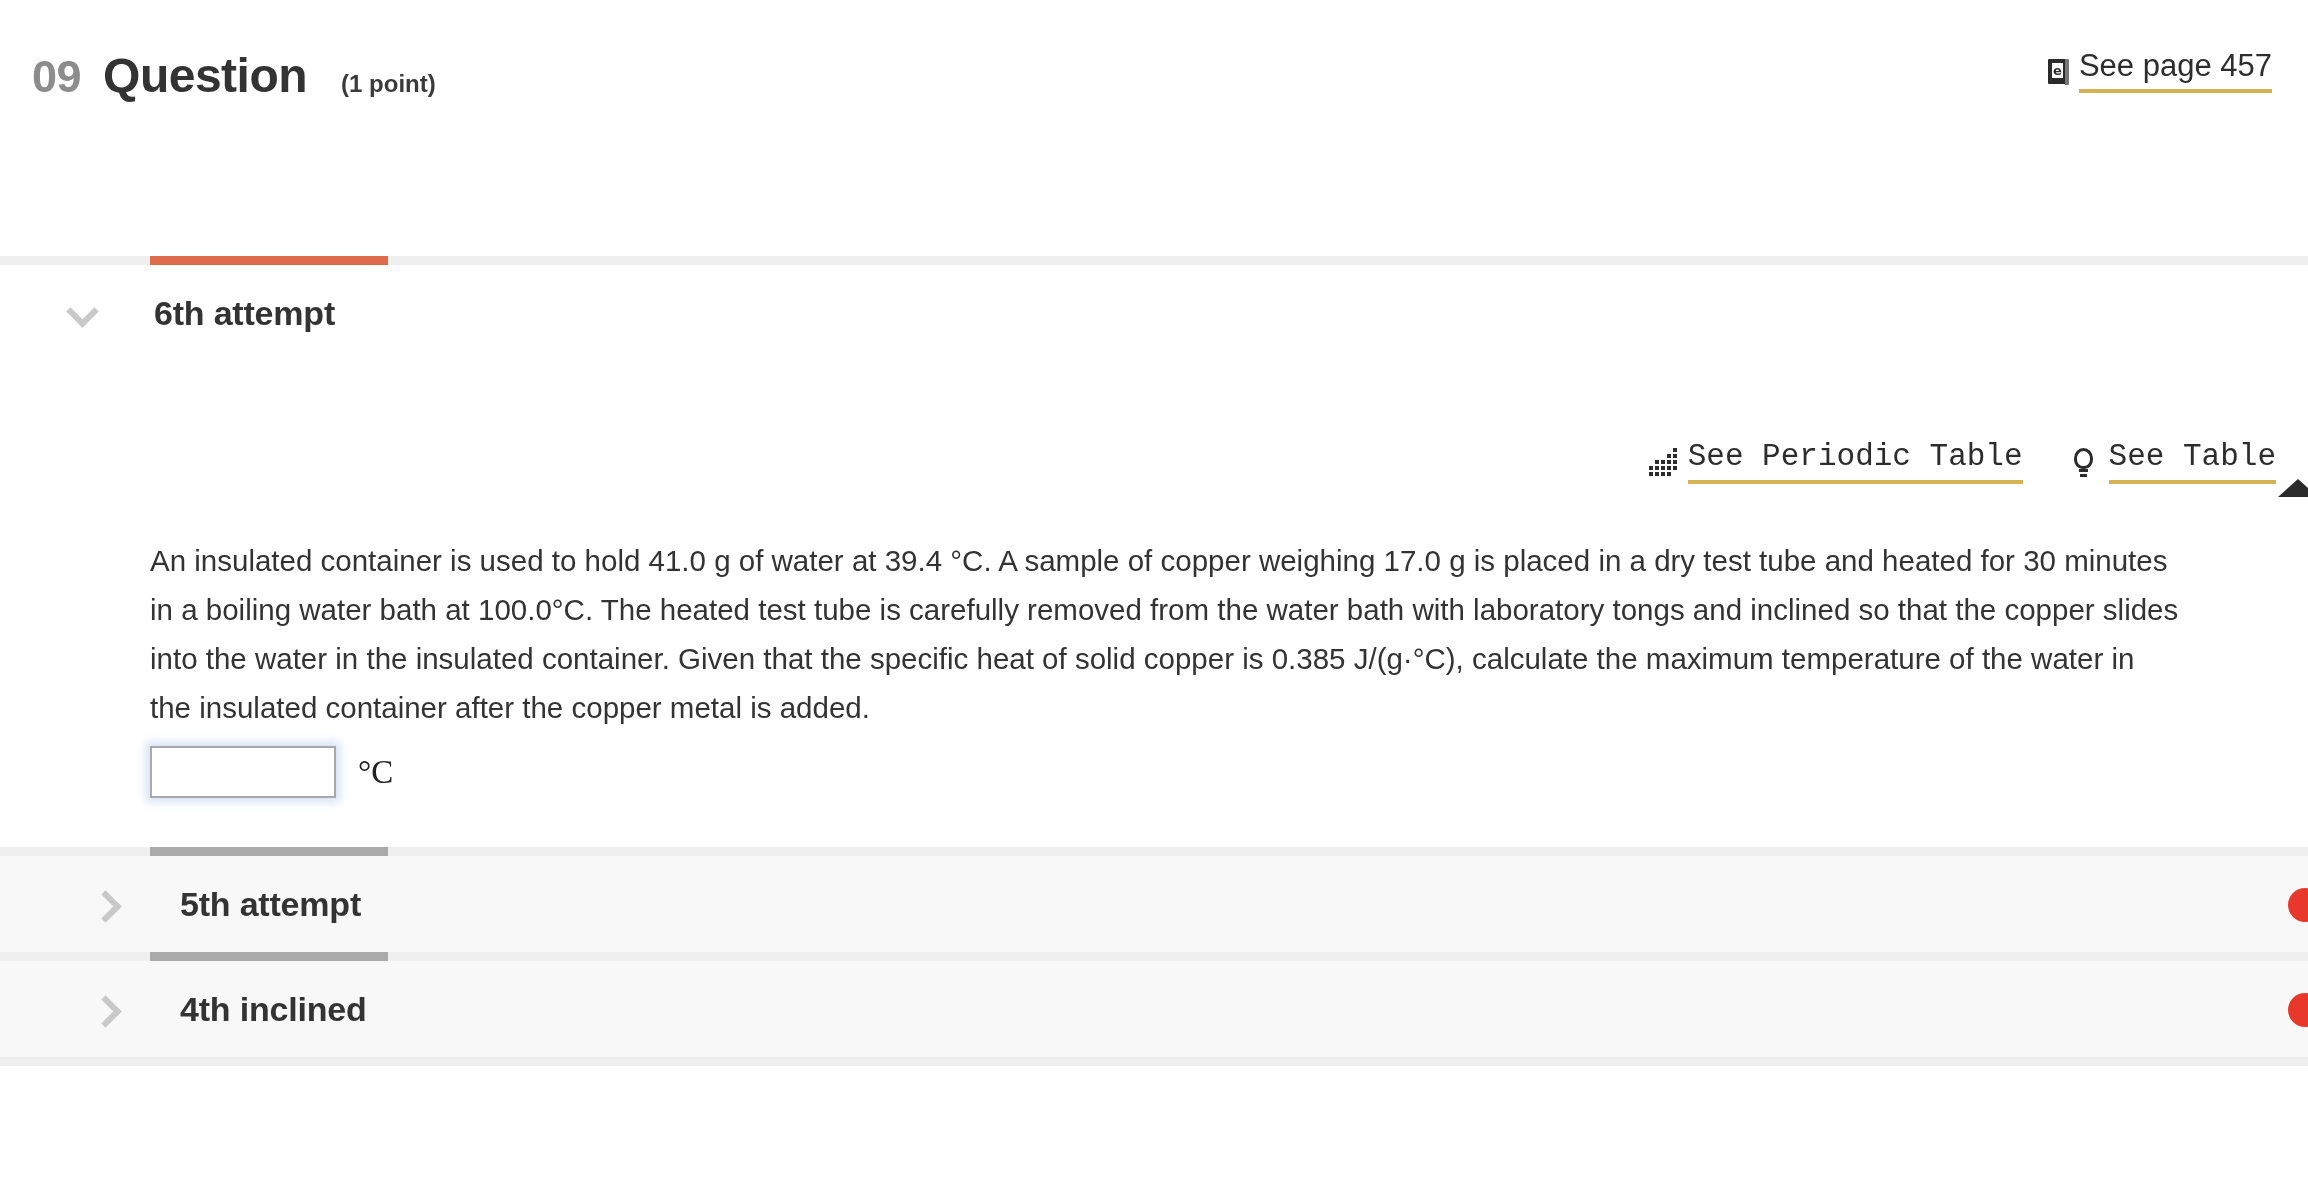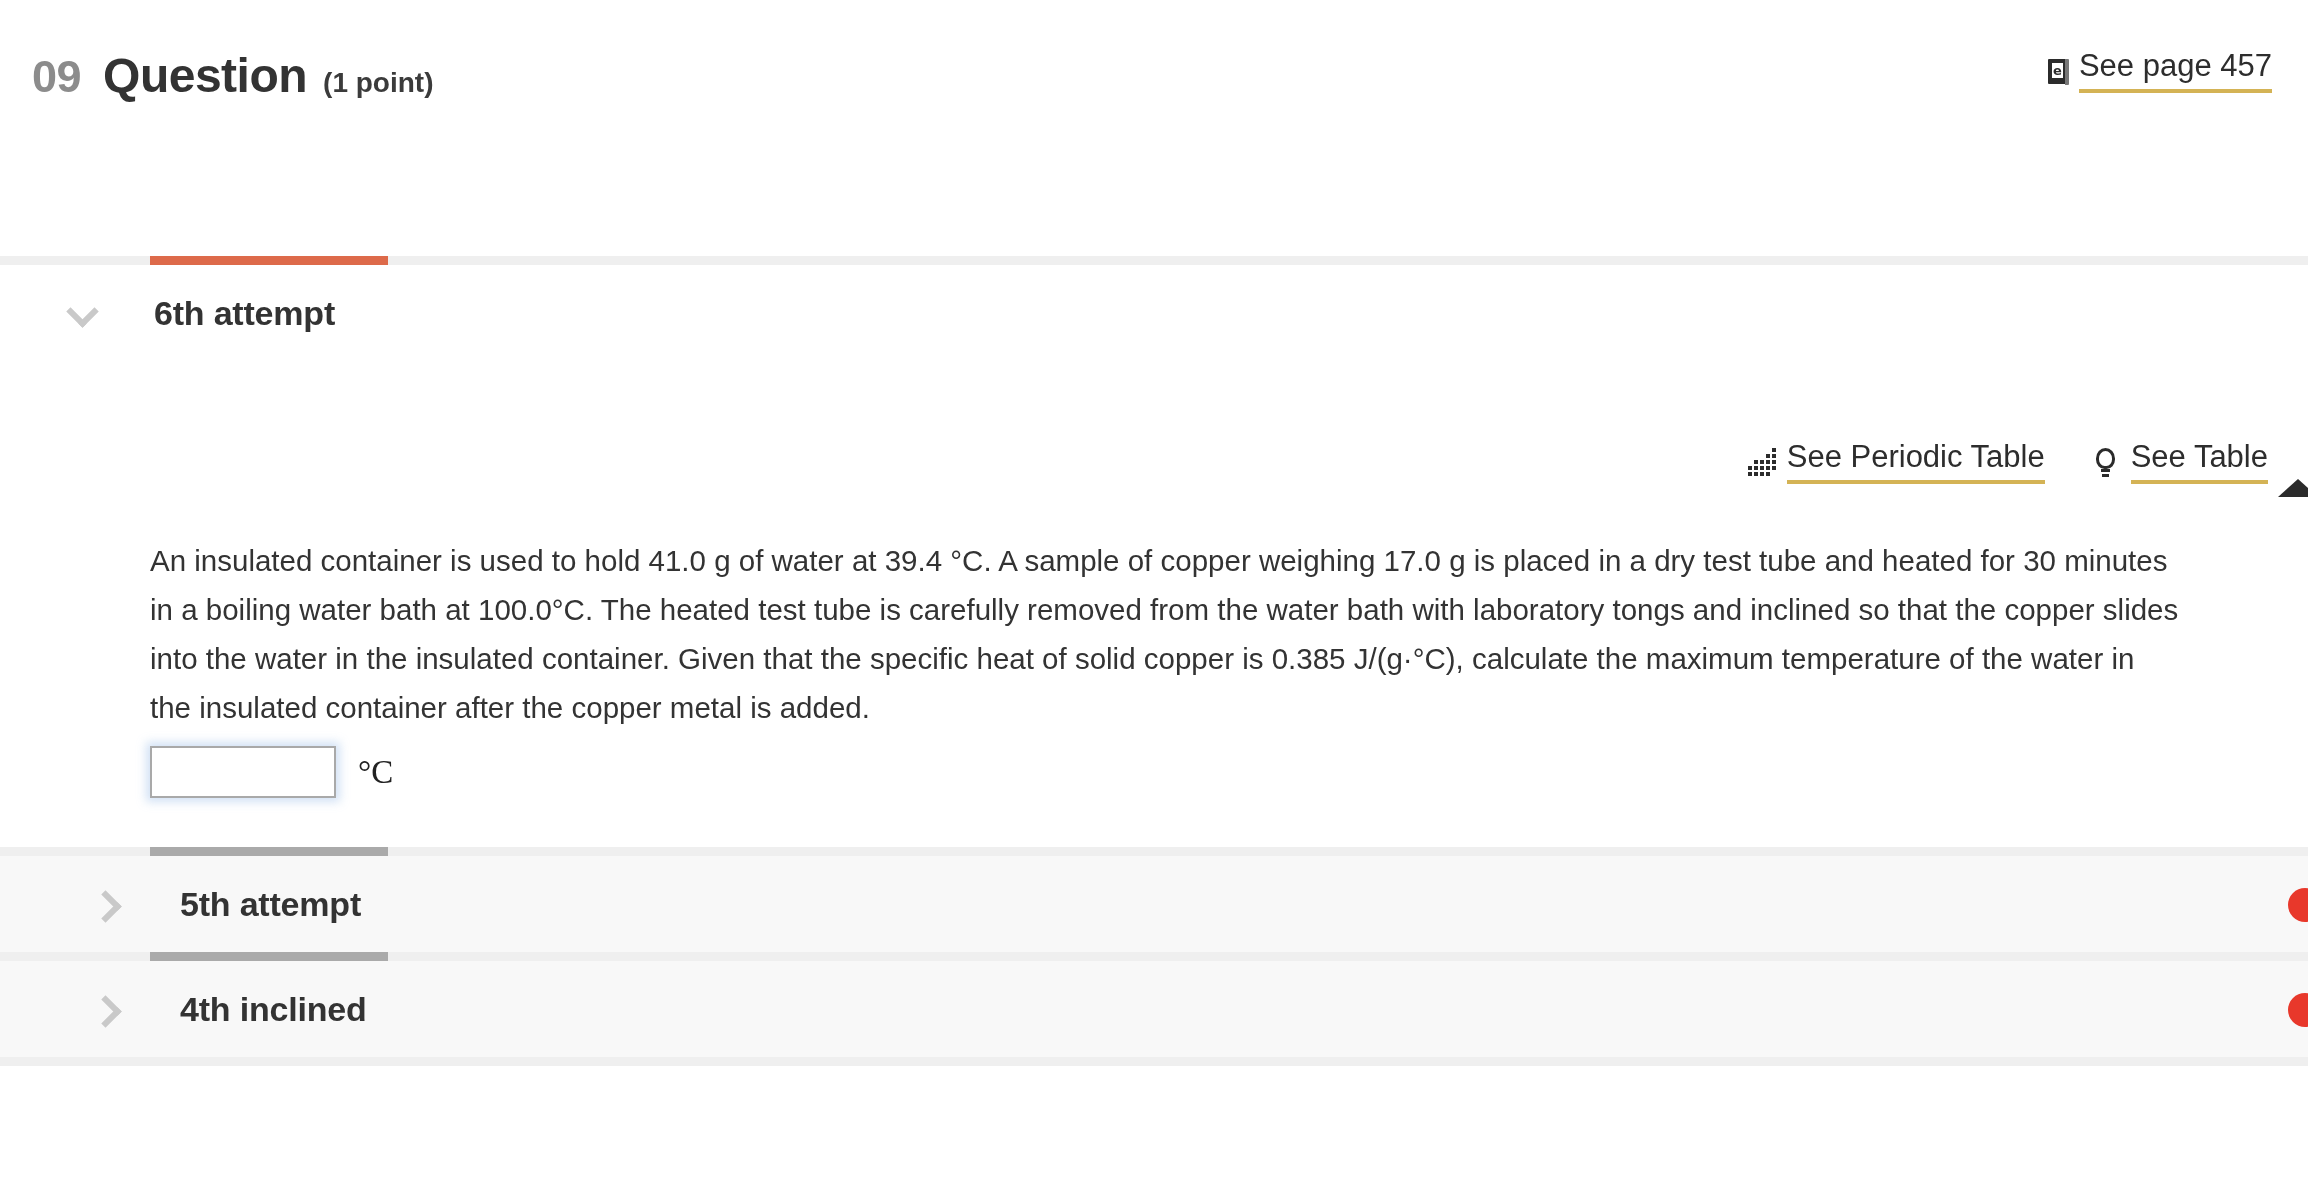--- a/index.html
+++ b/index.html
@@ -36,24 +36,24 @@
     letter-spacing: -0.5px;
   }
   .q-label {
     font-size: 48px;
     font-weight: bold;
     color: #333333;
     margin-left: 22px;
     letter-spacing: -0.5px;
   }
   .q-points {
-    font-size: 28px;
+    font-size: 24px;
     font-weight: bold;
     color: #3b3b3b;
-    margin-left: 16px;
+    margin-left: 34px;
   }
 
   .see-page {
     position: absolute;
     right: 36px;
     top: 50px;
     display: flex;
     align-items: center;
     cursor: pointer;
   }
@@ -159,23 +159,24 @@
   
   .attempt-body {
     position: relative;
     padding: 0 0 36px 0;
     min-height: 370px;
   }
   .tool-links {
     display: flex;
     align-items: center;
     justify-content: flex-end;
-    padding-right: 40px;
+    padding-right: 32px;
     margin-top: 80px;
     gap: 48px;
+    font-family: Liberation Mono, monospace;
   }
   .tool-link {
     display: flex;
     align-items: flex-end;
     cursor: pointer;
   }
   .tool-link-text {
     font-size: 31px;
     color: #2d2d2d;
     border-bottom: 4px solid #d4b355;

